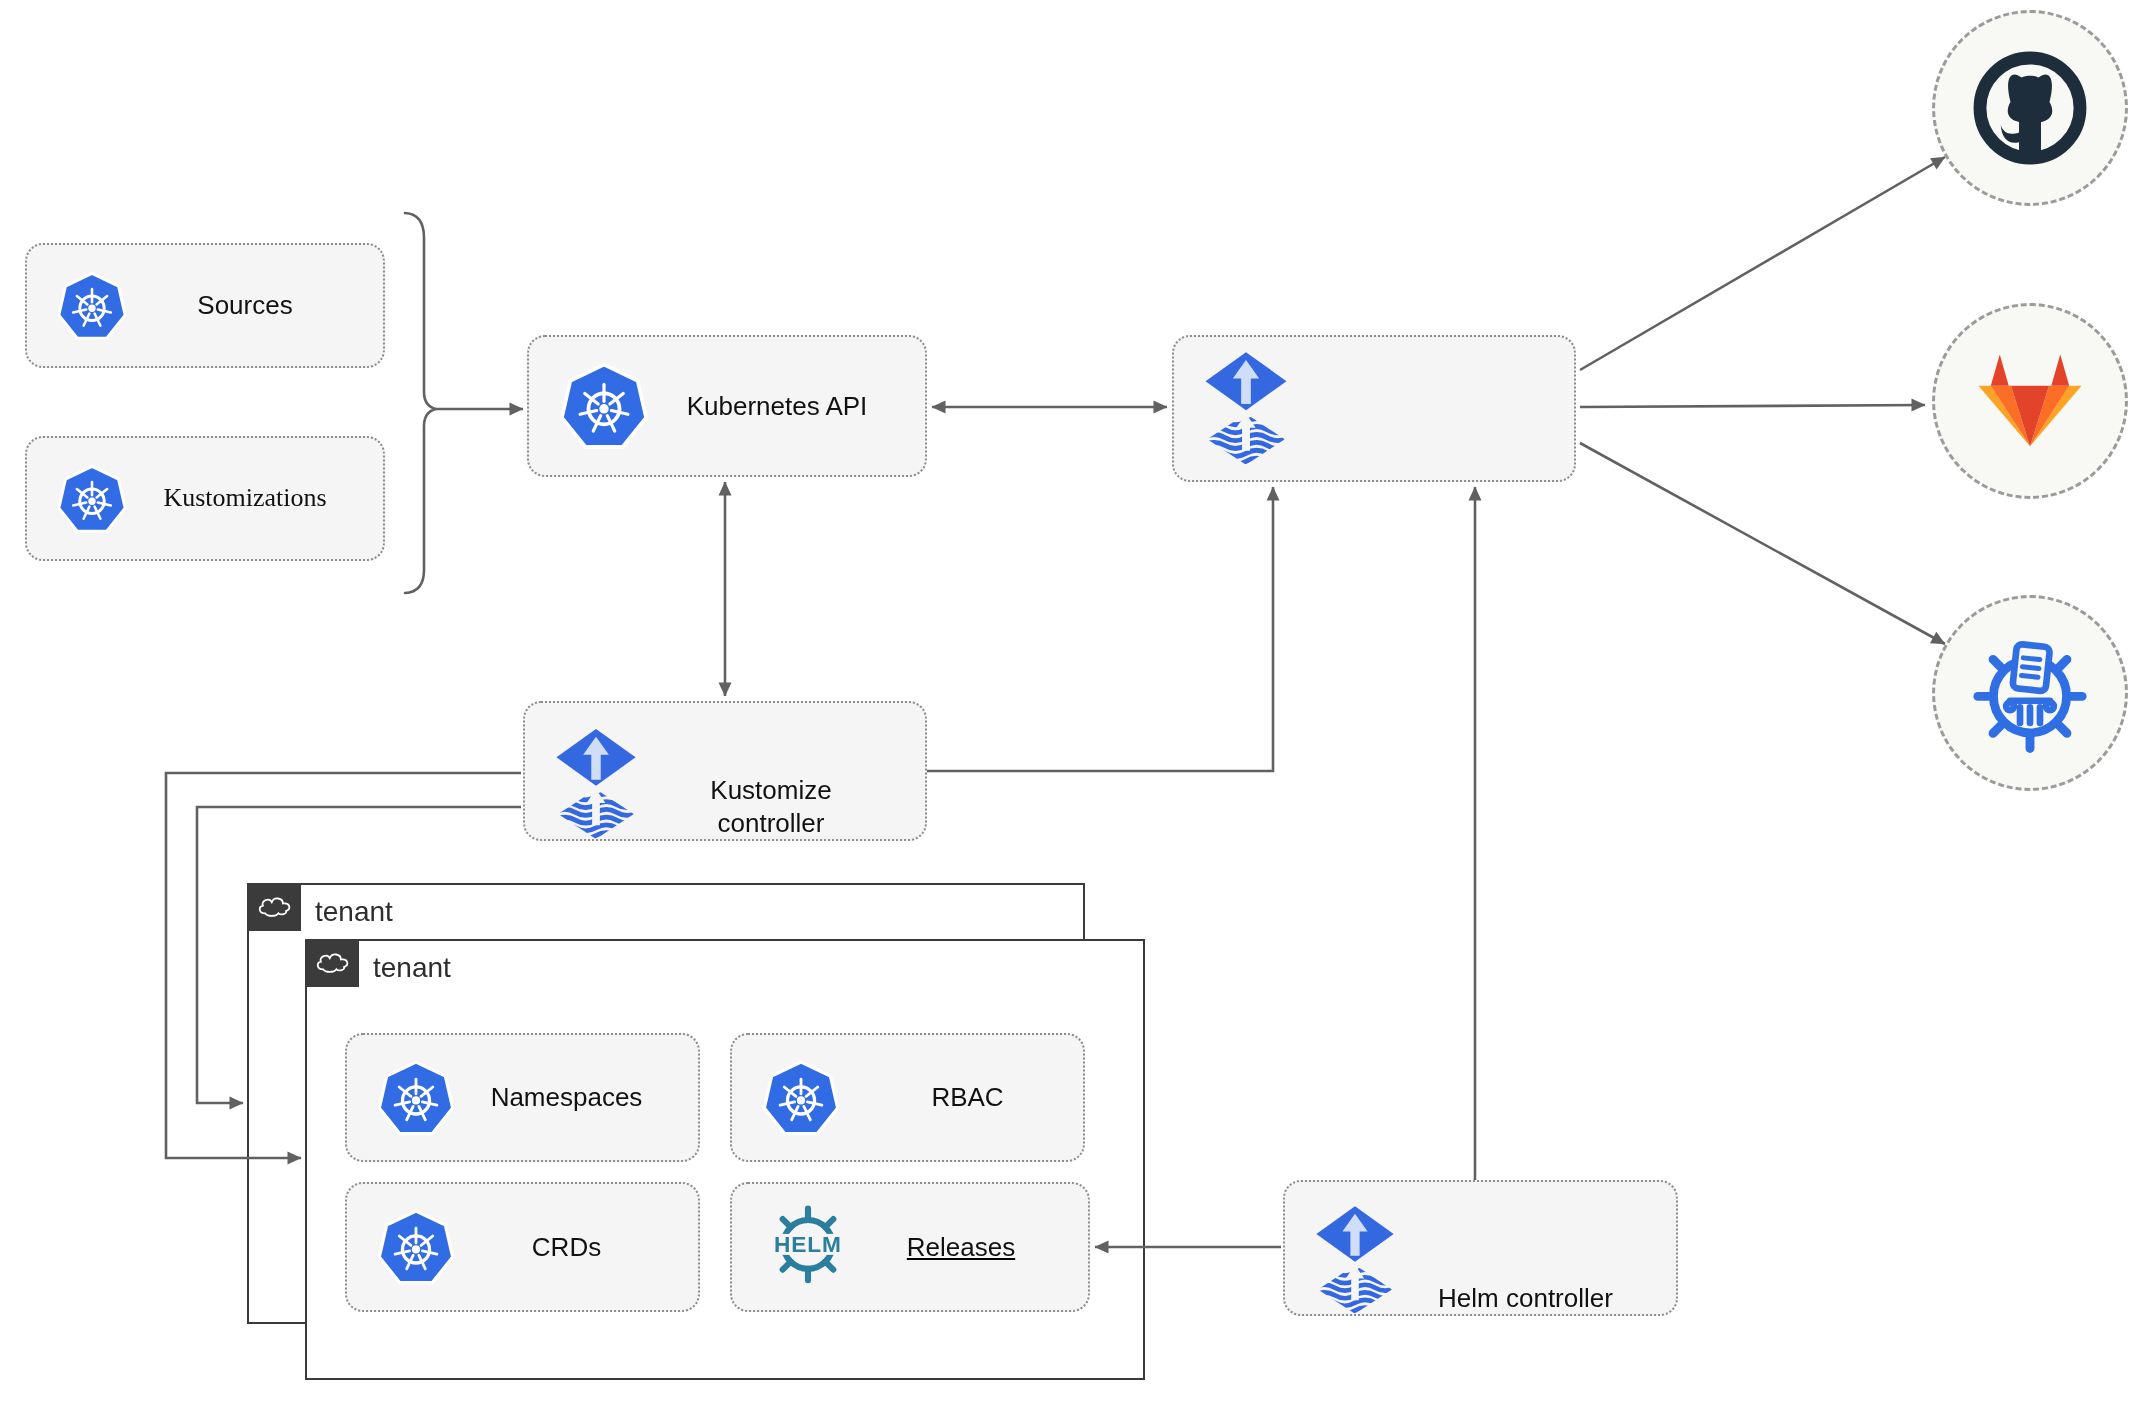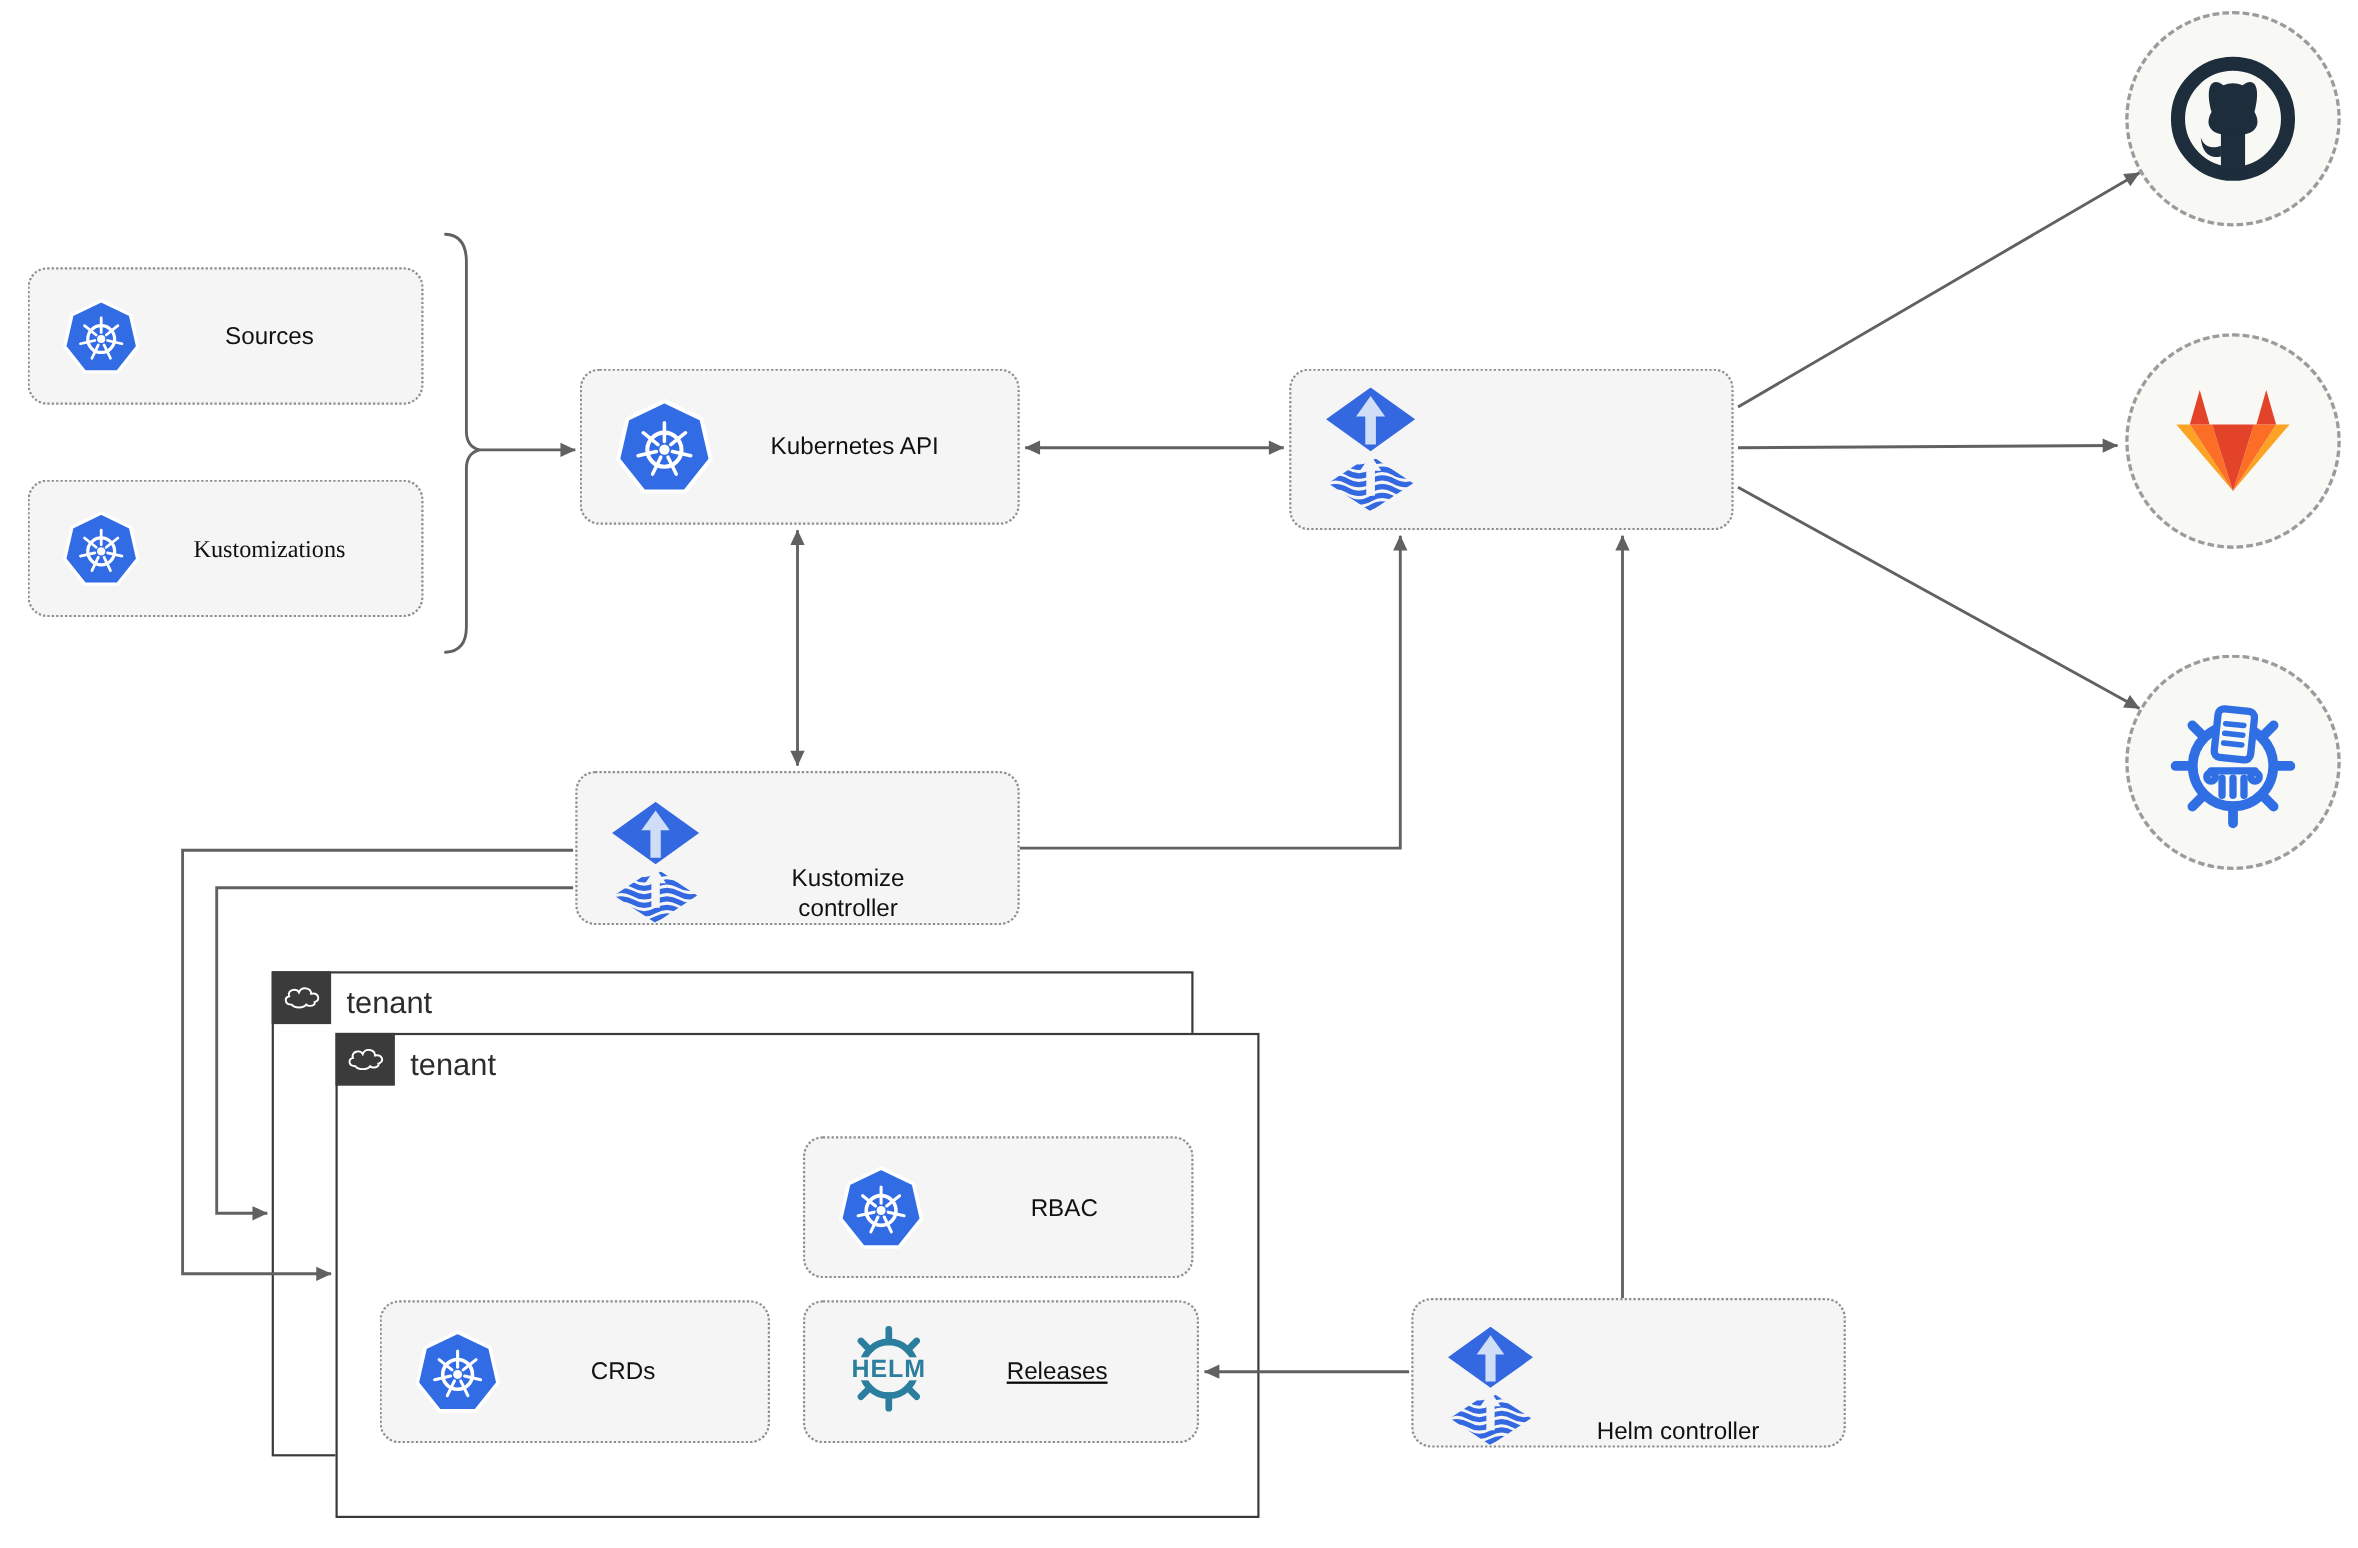--- a/index.html
+++ b/index.html
@@ -12,21 +12,21 @@
   .node {
     position:absolute; box-sizing:border-box;
     background:#f5f5f5;
     border:2px dotted #8c8c8c;
     border-radius:18px;
     display:flex; align-items:center;
     padding:0 22px 0 28px;
   }
   .node-label {
     flex:1; text-align:center;
-    font-size:22px; color:#111; line-height:1.25;
+    font-size:26px; color:#111; line-height:1.25;
   }
   .node-label.narrow { max-width:190px; margin:0 auto; }
   .node-icon { flex:none; display:flex; align-items:center; justify-content:center; }
 
   
   .tenant {
     position:absolute; box-sizing:border-box;
     background:#ffffff; border:2px solid #3a3a3a;
   }
   .tenant-tab {
@@ -255,20 +255,28 @@
 
   <div class="node" style="left:1283px; top:1180px; width:395px; height:136px;align-items:flex-end;">
     <span class="node-icon">
       <svg width="84" height="108" viewBox="0 0 100 128">
           <use href="#flux"></use>
         </svg>
       </span>
     <span class="node-label narrow">Helm controller</span>
   </div>
 
+  <div class="node" style="left:345px; top:1033px; width:355px; height:129px;">
+    <span class="node-icon">
+      <svg width="82" height="82" viewBox="0 0 100 100">
+          <use href="#k8s"></use>
+        </svg>
+      </span>
+    <span class="node-label">Namespaces</span>
+  </div>
 
   <div class="node" style="left:730px; top:1033px; width:355px; height:129px;gap:32px;">
     <span class="node-icon">
       <svg width="82" height="82" viewBox="0 0 100 100">
           <use href="#k8s"></use>
         </svg>
       </span>
     <span class="node-label">RBAC</span>
   </div>
 

